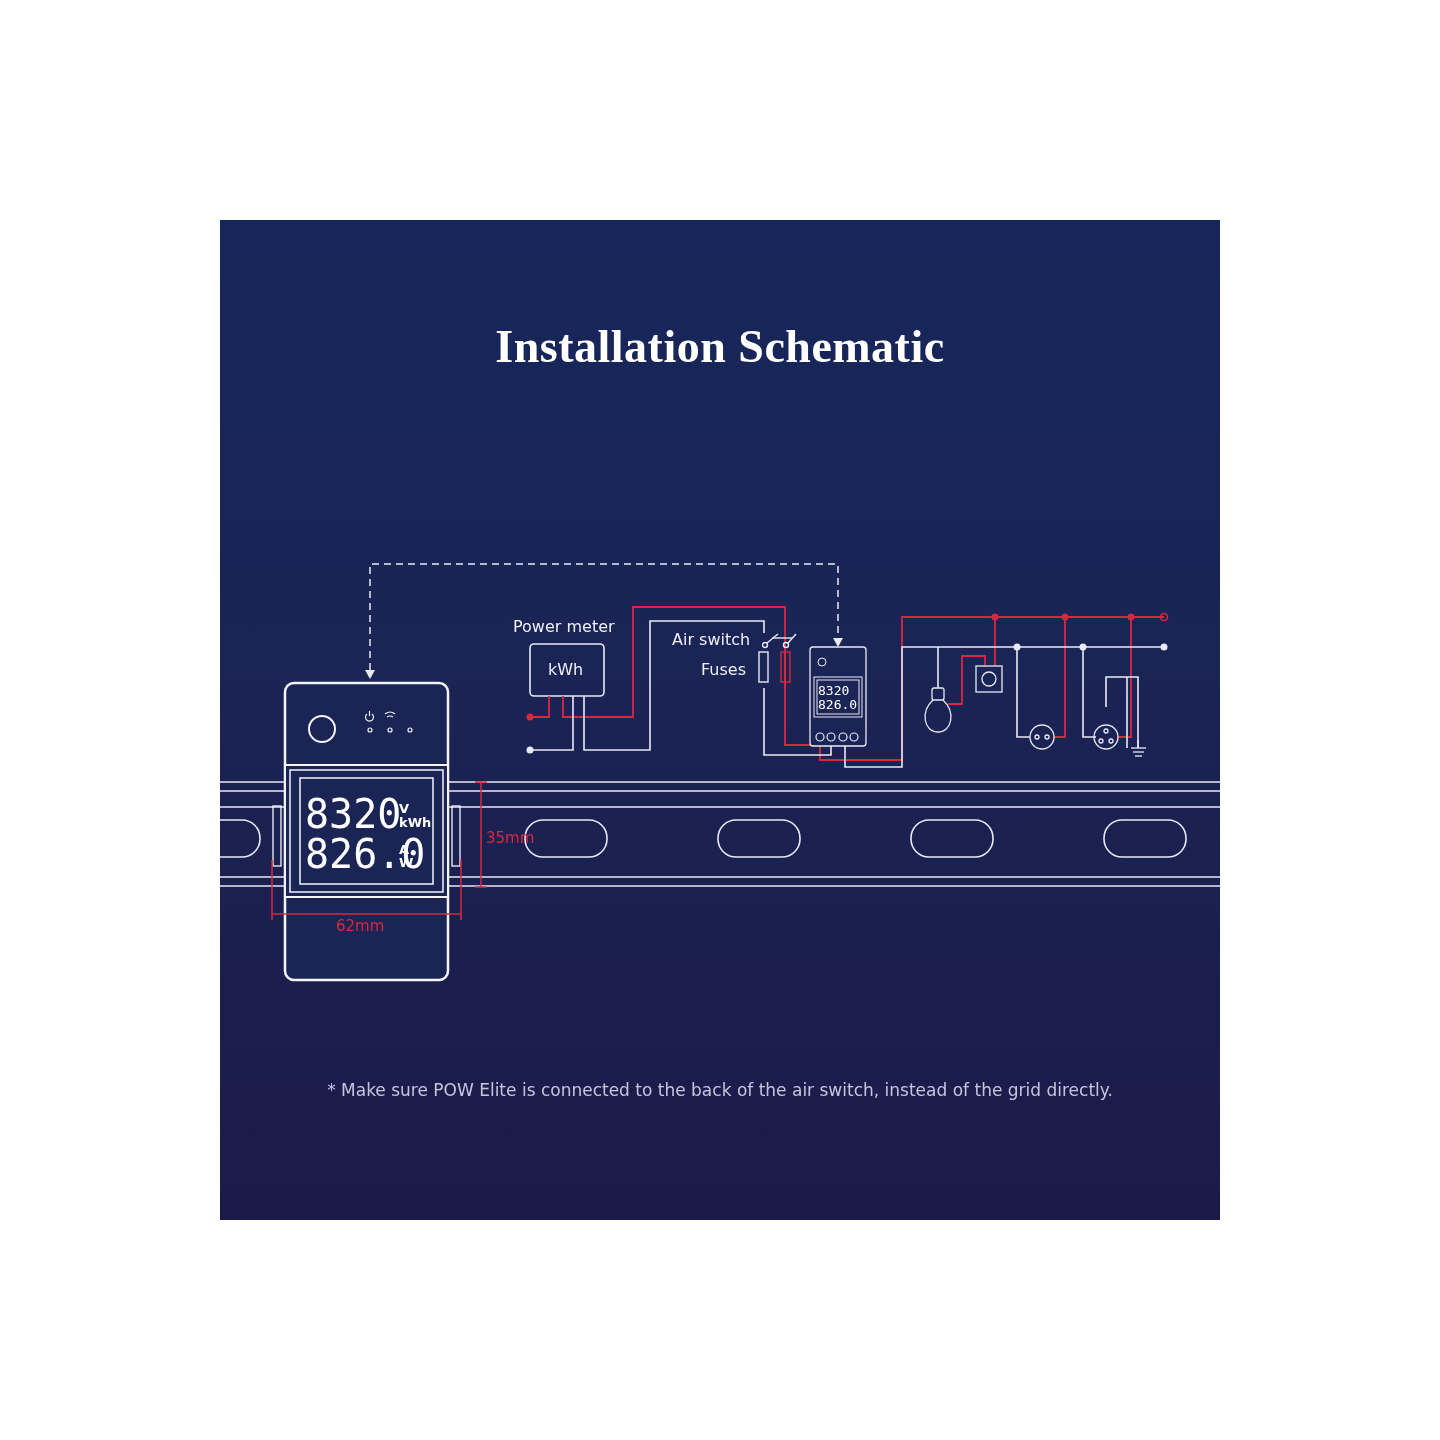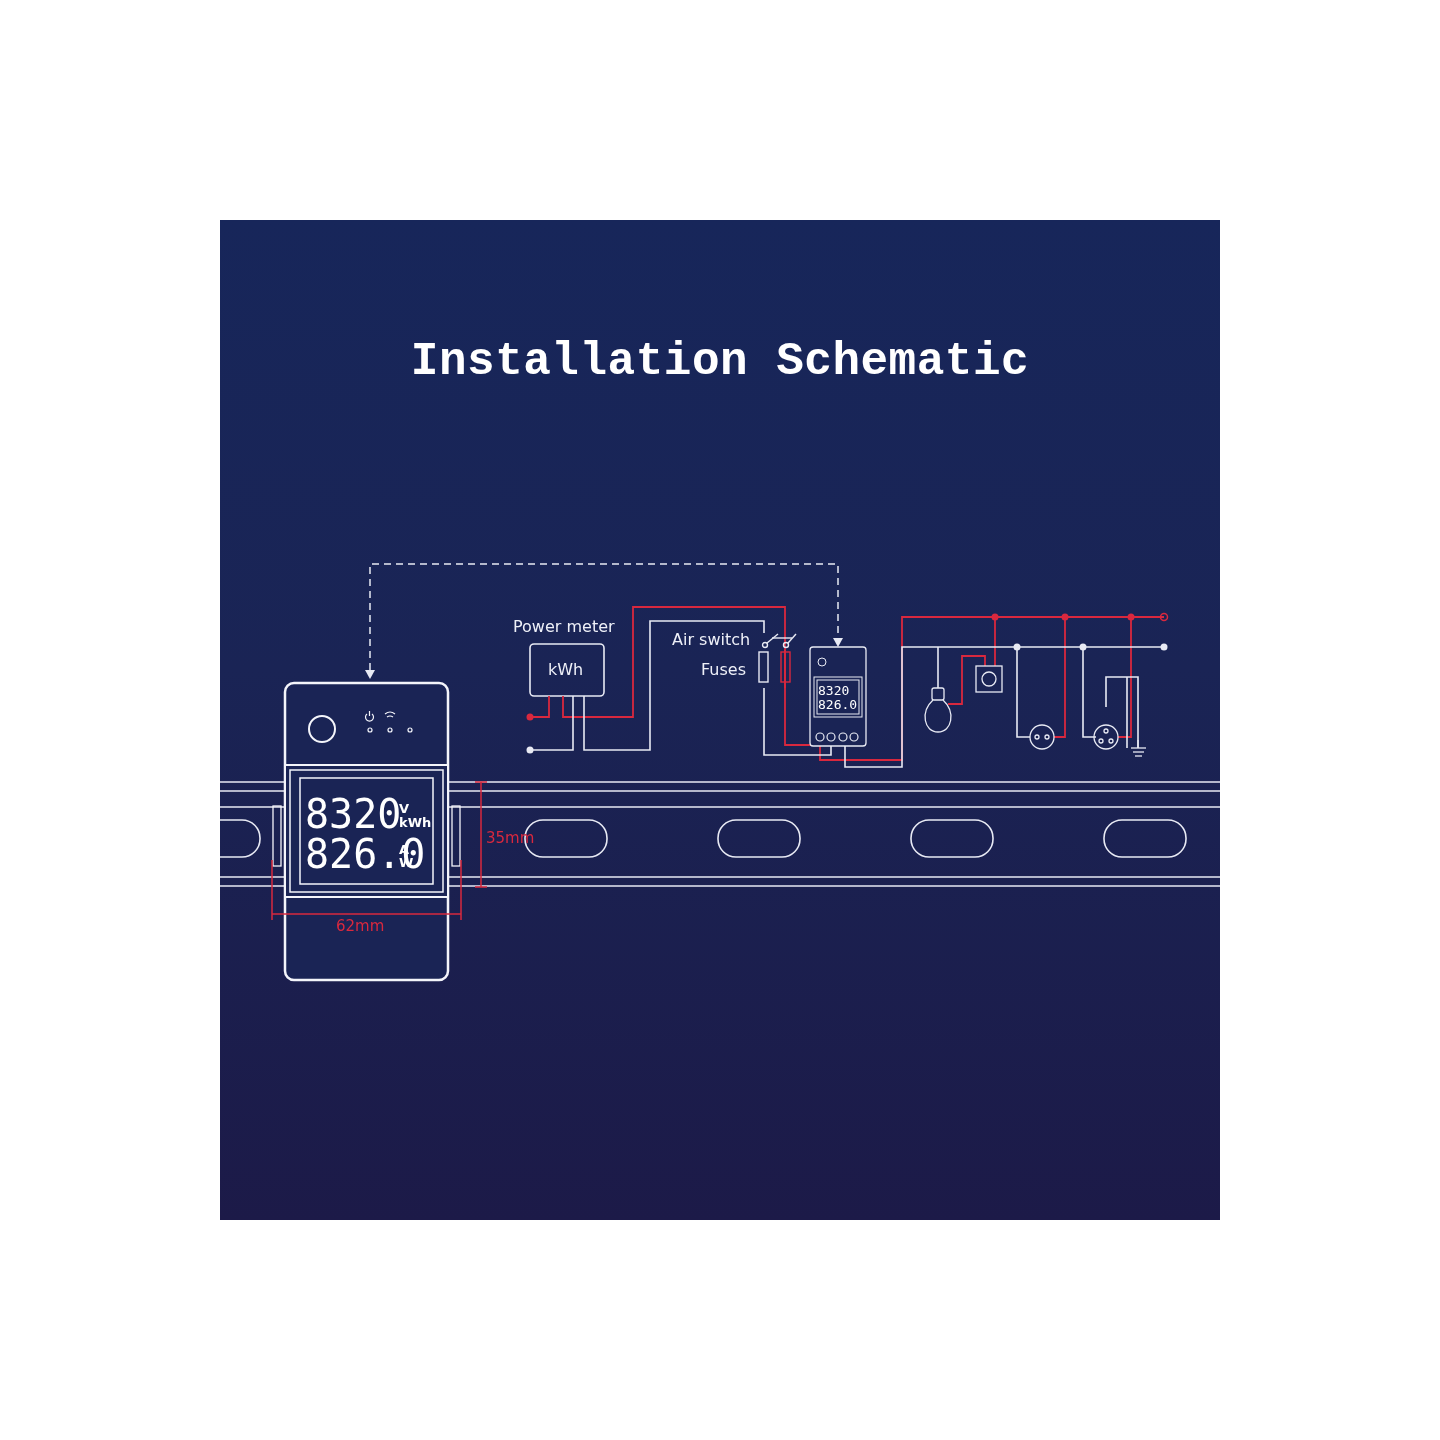--- a/index.html
+++ b/index.html
@@ -4,22 +4,22 @@
 <style>
   html, body { margin:0; padding:0; background:#ffffff; }
   body { width:1440px; height:1440px; position:relative; overflow:hidden; font-family:"DejaVu Sans", sans-serif; }
   .panel {
     position:absolute; left:220px; top:220px; width:1000px; height:1000px;
     background: linear-gradient(180deg, #17265a 0%, #1a2455 45%, #1c1a48 100%);
     overflow:hidden;
   }
   .title {
     position:absolute; left:0; top:100px; width:1000px; text-align:center;
-    color:#ffffff; font-family:Liberation Mono, monospace; font-weight:bold;
-    font-size:46px; letter-spacing:0.5px;margin-top:16px;
+    color:#ffffff; font-family:Liberation Serif, serif; font-weight:bold;
+    font-size:46px; letter-spacing:0.5px;
   }
   .note {
     position:absolute; left:0; top:860px; width:1000px; text-align:center;
     color:#c4c6dc; font-family:"DejaVu Sans", sans-serif; font-size:17px;
   }
   svg.diagram { position:absolute; left:0; top:0; width:1000px; height:1000px; }
   .lbl { fill:#eef0f8; font-family:"DejaVu Sans", sans-serif; font-size:16px; }
   .lbl-red { fill:#d9283e; font-family:"DejaVu Sans", sans-serif; font-size:15px; }
   .lcd { fill:#ffffff; font-family:"DejaVu Sans Mono", monospace; font-size:40px; }
   .lcd-unit { fill:#ffffff; font-family:"DejaVu Sans", sans-serif; font-size:13px; font-weight:bold; }
@@ -169,13 +169,14 @@
         <circle cx="891" cy="521" r="2"></circle>
     </g>
     <g stroke="#e8eaf4" stroke-width="1.3">
       <line x1="911" y1="528" x2="926" y2="528"></line>
         <line x1="913" y1="532" x2="924" y2="532"></line>
       <line x1="915" y1="536" x2="922" y2="536"></line>
         <line x1="918" y1="528" x2="918" y2="520"></line>
     </g>
   </svg>
 
+  <div class="note">* Make sure POW Elite is connected to the back of the air switch, instead of the grid directly.</div>
 </div>
 
 </body></html>

